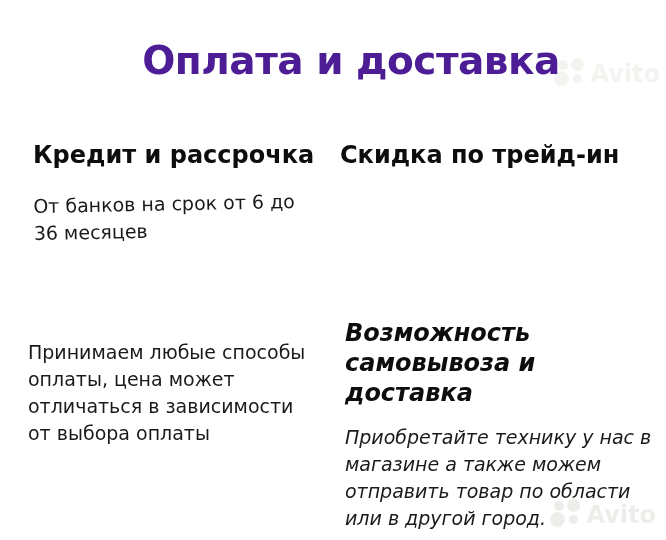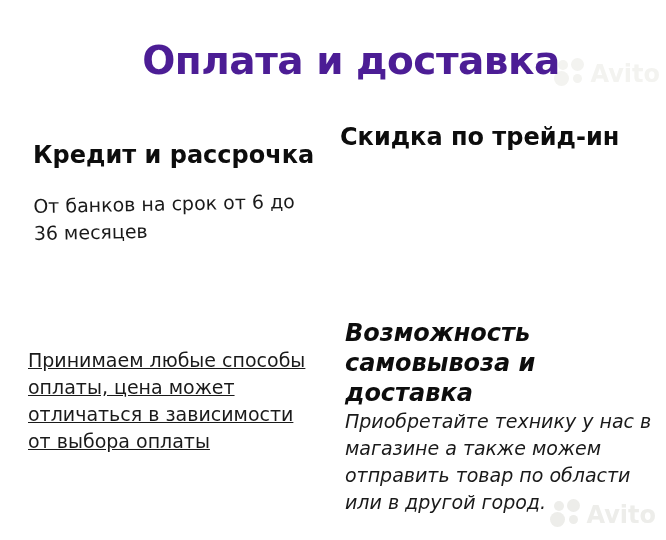--- a/index.html
+++ b/index.html
@@ -39,28 +39,28 @@
   .sec p {
     margin: 0;
     font-size: 19px;
     line-height: 27px;
     font-weight: 400;
     white-space: pre-line;
     color: #1a1a1a;
   }
 
   .s1 { left: 33px;  top: 140px; width: 300px; }
-  .s2 { left: 340px; top: 122px; width: 326px; }
+  .s2 { left: 340px; top: 140px; width: 326px; }
   .s3 { left: 28px;  top: 318px; width: 305px; }
   .s4 { left: 345px; top: 318px; width: 321px; font-style: italic; }
 
   .s1 p { margin-top: 23px; transform: rotate(-1.1deg); transform-origin: left top; }
   .s2 p { margin-top: 19px; }
-  .s3 p { margin-top: 29px; text-decoration: underline; }
-  .s4 p { }
+  .s3 p { margin-top: 21px; }
+  .s4 p { margin-top: 16px; }
 
   
   .watermark {
     position: absolute;
     display: flex;
     align-items: center;
     gap: 3px;
     user-select: none;
   }
   .wm-top    { top: 58px;  right: 6px;  color: #f3f3f0; }

